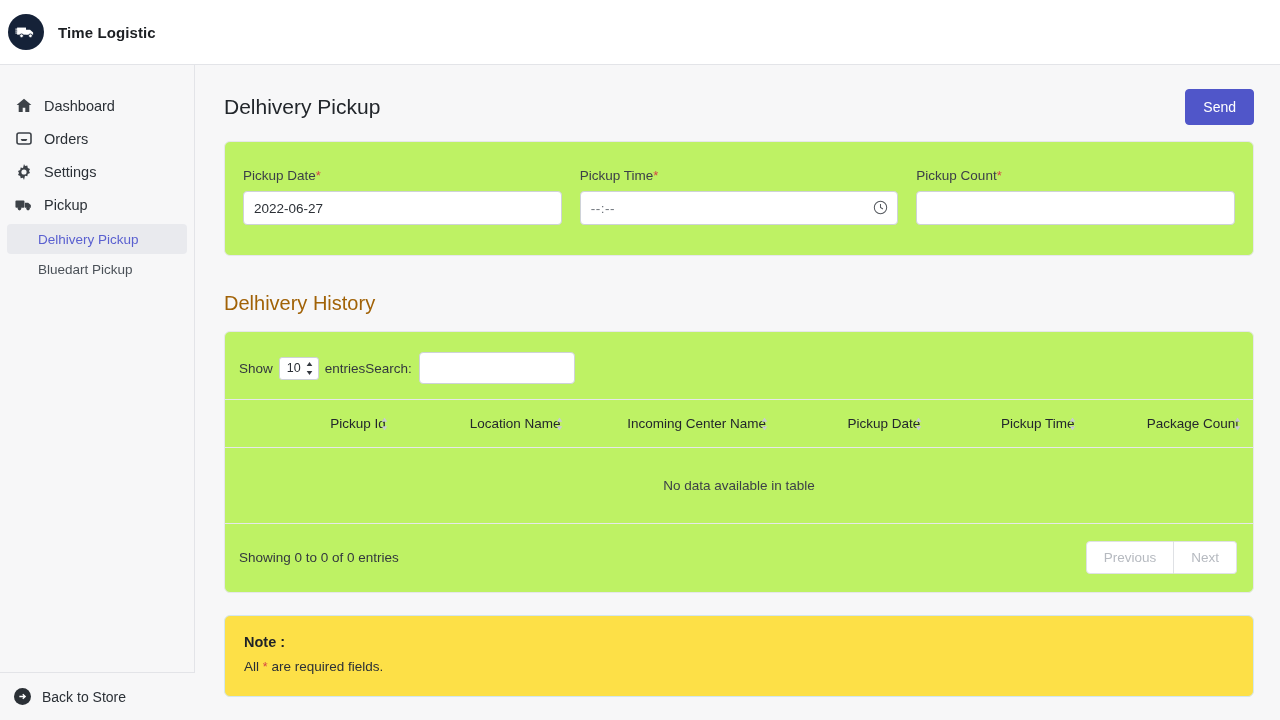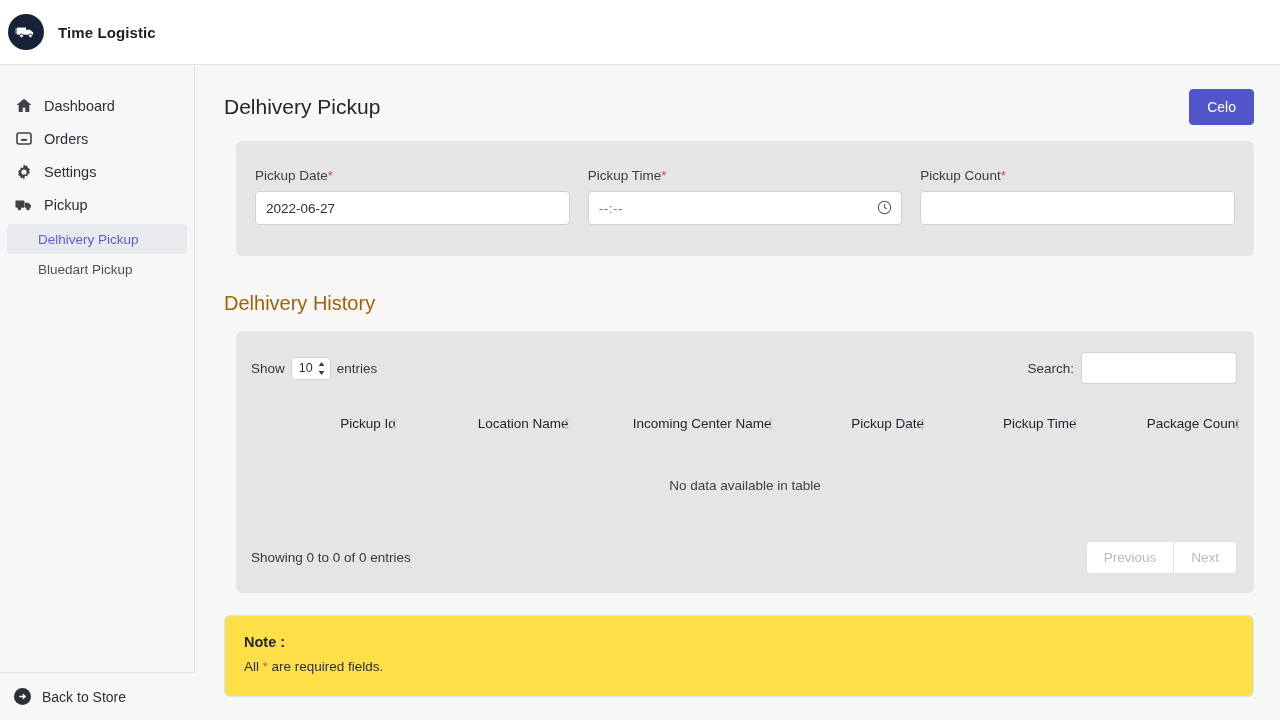--- a/index.html
+++ b/index.html
@@ -102,24 +102,24 @@
     color: #ffffff;
     border: 1px solid #5056c9;
     border-radius: 4px;
     font-size: 14px;
     font-family: "Liberation Sans", sans-serif;
     padding: 9px 17px;
     cursor: pointer;
   }
 
   .card {
-    background: #e5e5e5;
+    background: #bef264;
     border: 1px solid #e6e7eb;
     border-radius: 6px;
-    margin: 16px 26px 0 41px;
+    margin: 16px 26px 0 29px;
   }
 
   
   .form-row {
     display: flex;
     padding: 26px 18px 30px 18px;
     gap: 18px;
   }
   .field { flex: 1 1 0; min-width: 0; }
   .field-label {
@@ -144,21 +144,21 @@
     color: #55595f; pointer-events: none;
   }
 
   .section-title {
     font-size: 20px; color: #a16207;
     padding: 36px 0 0 29px;
   }
 
   
   .dt-top {
-    display: flex; align-items: center; justify-content: space-between;
+    display: flex; align-items: center; 
     padding: 20px 16px 15px 14px;
   }
   .dt-len { font-size: 13.5px; color: #33383e; display: flex; align-items: center; }
   .sel-box {
     position: relative;
     display: inline-flex; align-items: center;
     border: 1px solid #ced2d8; border-radius: 3px;
     background: #fff;
     height: 23px; padding: 0 17px 0 7px;
     margin: 0 6px;
@@ -312,21 +312,21 @@
       </svg>
     </span>
     <span>Back to Store</span>
   </div>
 </div>
 
 <div class="main">
 
   <div class="page-head">
     <div class="page-title">Delhivery Pickup</div>
-    <button class="btn-send">Celo</button>
+    <button class="btn-send">Send</button>
   </div>
 
   <div class="card">
     <div class="form-row">
 
       <div class="field">
         <label class="field-label"><span>Pickup Date</span><span class="req">*</span></label>
         <div class="input-wrap">
           <input class="txt" type="text" value="2022-06-27" style="">
         </div>

